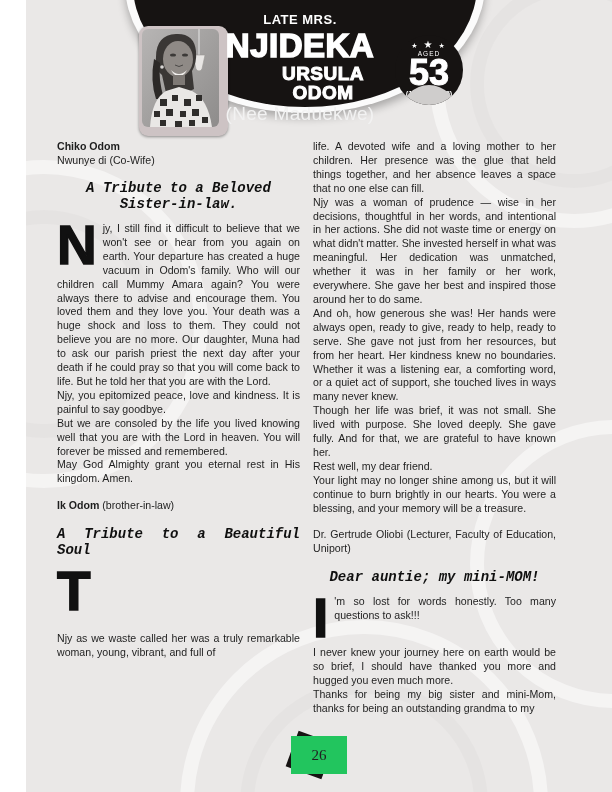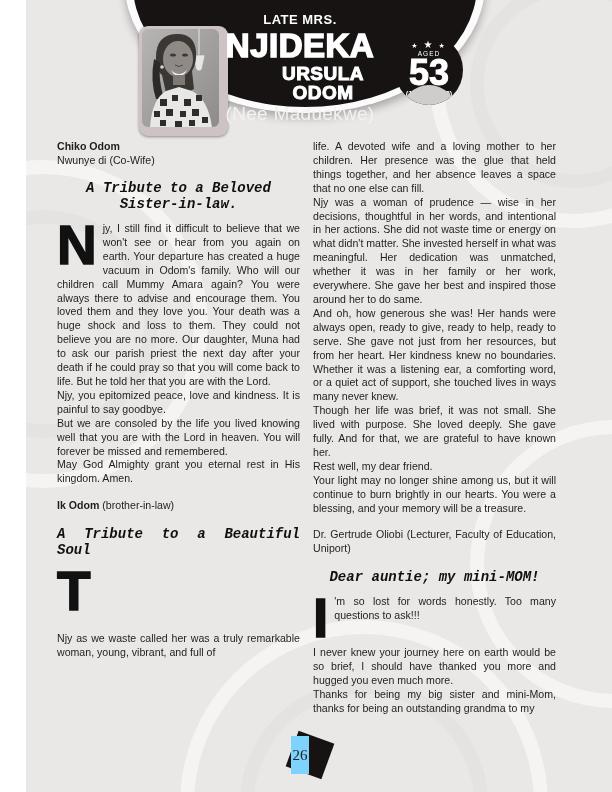--- a/index.html
+++ b/index.html
@@ -45,21 +45,21 @@
            color:#111;padding:3px 6px 2px 0;}
   p{margin:0;}
   .gap{height:13px;}
   .gap-sm{height:6px;}
   .clear{clear:both;}
 
   
   .pagenum-wrap{position:absolute;left:287px;top:732px;width:46px;height:46px;z-index:4;}
   .pagenum-diamond{position:absolute;left:4px;top:4px;width:38px;height:38px;background:#161312;
                    transform:rotate(20deg);}
-  .pagenum-box{position:absolute;left:4px;top:4px;width:18px;height:38px;background:#7dd3fc;
+  .pagenum-box{position:absolute;left:4px;top:4px;width:56px;height:38px;background:#22c55e;
                display:flex;align-items:center;justify-content:center;
                font-family:"Liberation Serif",serif;font-size:15px;color:#222;}
 </style>
 </head>
 <body>
 
 <div class="page">
 
   <div class="ring" style="left:430px;top:-60px;width:260px;height:260px;"></div>
   <div class="ring dark" style="left:470px;top:-20px;width:180px;height:180px;"></div>

